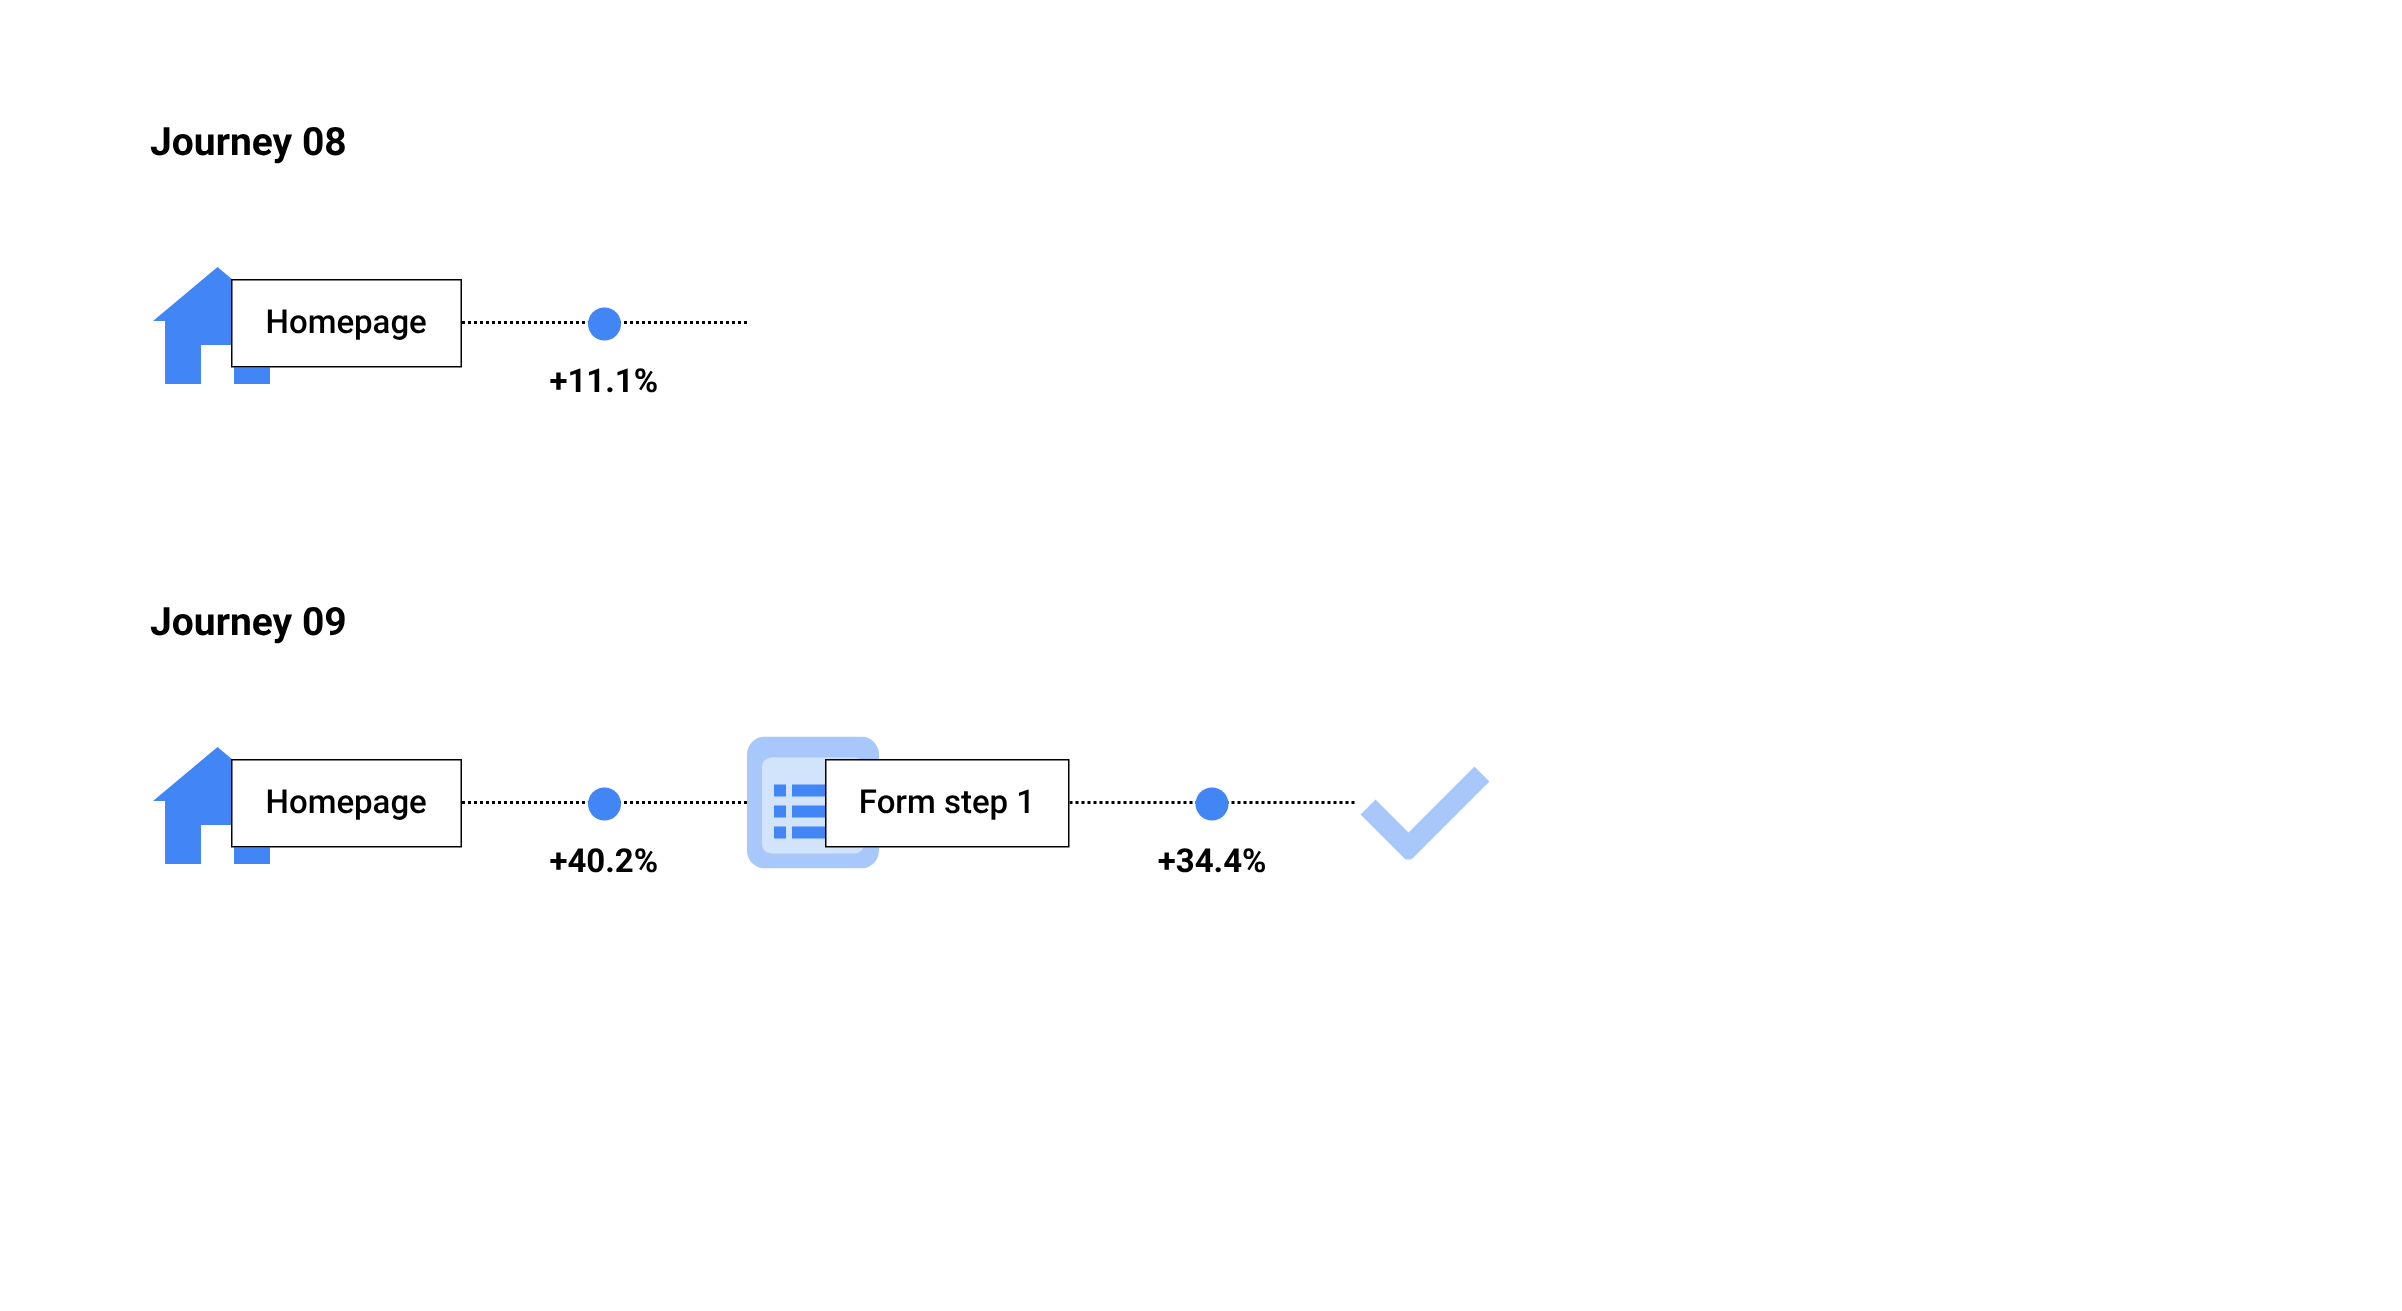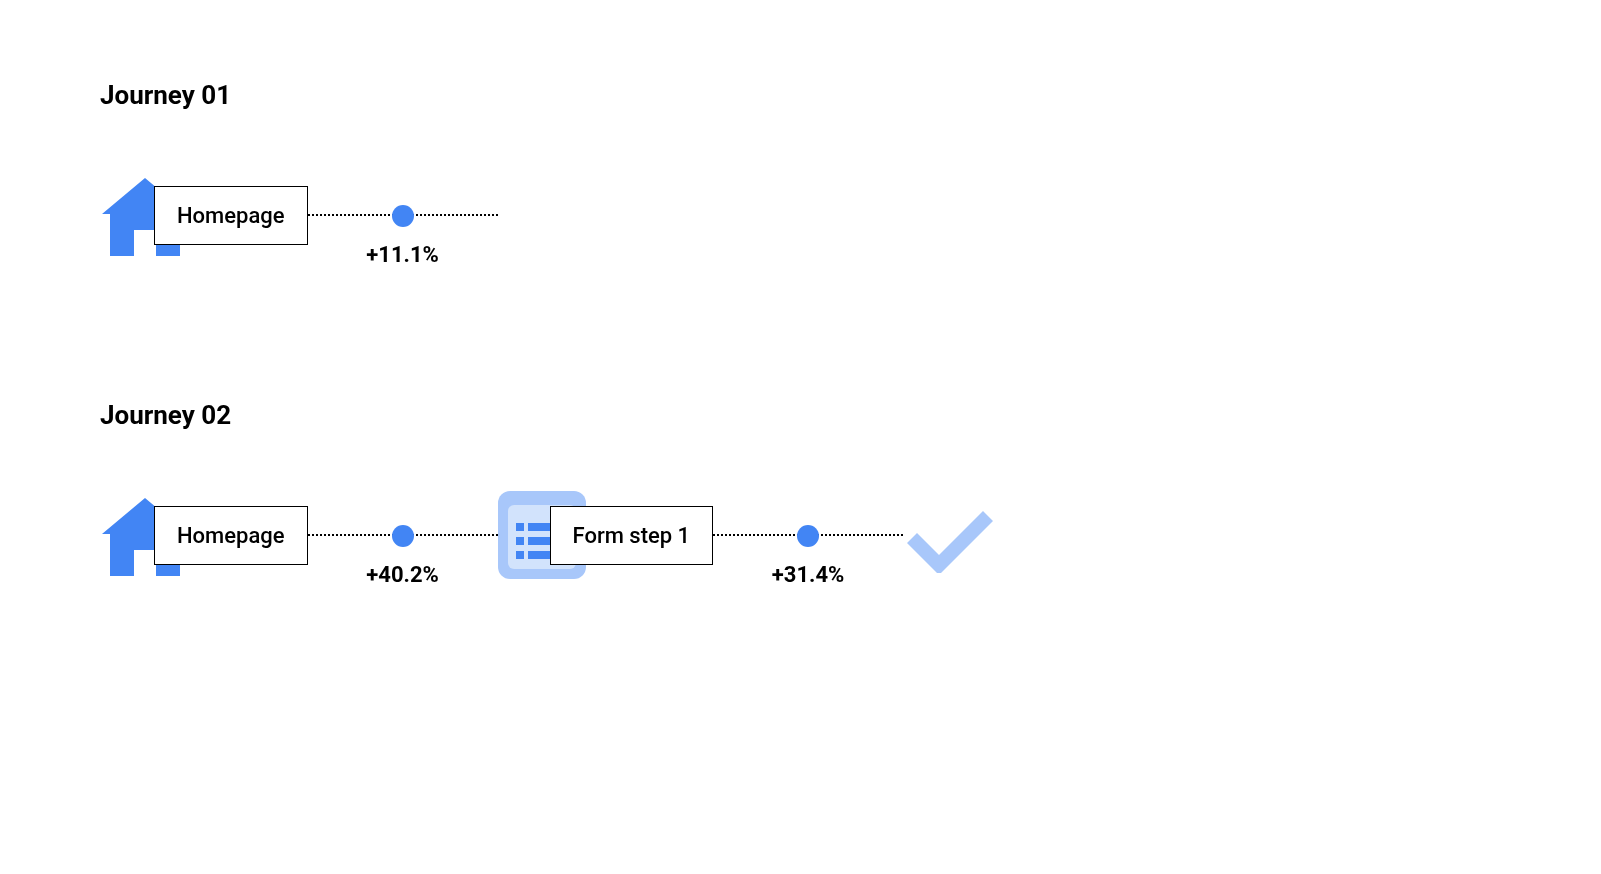--- a/index.html
+++ b/index.html
@@ -104,21 +104,21 @@
     height: 76px;
     position: relative;
     display: inline-block;
   }
   .icon-check svg { display: block; }
 </style>
 </head>
 <body>
 
 <div class="journey">
-  <div class="journey-title">Journey 01</div>
+  <div class="journey-title">Journey 08</div>
   <div class="flow">
 
     <div class="node">
       <span class="node-icon icon-home">
         <svg viewBox="0 0 90 90" width="90" height="90">
           <path d="M45 8 L88 44 L80 44 L80 86 L56 86 L56 60 L34 60 L34 86 L10 86 L10 44 L2 44 Z" fill="#4285f4"></path>
         </svg>
       </span>
       <span class="node-label">Homepage</span>
     </div>
@@ -128,21 +128,21 @@
         <span class="dot"></span>
       </div>
       <div class="conn-label">+11.1%</div>
     </div>
 
 
   </div>
 </div>
 
 <div class="journey">
-  <div class="journey-title">Journey 02</div>
+  <div class="journey-title">Journey 09</div>
   <div class="flow">
 
     <div class="node">
       <span class="node-icon icon-home">
         <svg viewBox="0 0 90 90" width="90" height="90">
           <path d="M45 8 L88 44 L80 44 L80 86 L56 86 L56 60 L34 60 L34 86 L10 86 L10 44 L2 44 Z" fill="#4285f4"></path>
         </svg>
       </span>
       <span class="node-label">Homepage</span>
     </div>
@@ -167,21 +167,21 @@
           <rect x="30" y="60" width="40" height="8" fill="#4285f4"></rect>
         </svg>
       </span>
       <span class="node-label">Form step 1</span>
     </div>
 
     <div class="connector">
       <div class="dotted">
         <span class="dot"></span>
       </div>
-      <div class="conn-label">+31.4%</div>
+      <div class="conn-label">+34.4%</div>
     </div>
 
     <div class="node">
       <span class="node-icon icon-check">
         <svg viewBox="0 0 90 76" width="90" height="76">
           <path d="M14 36 L36 58 L80 14 L90 24 L36 78 L4 46 Z" fill="#a8c7fa"></path>
         </svg>
       </span>
     </div>
 

